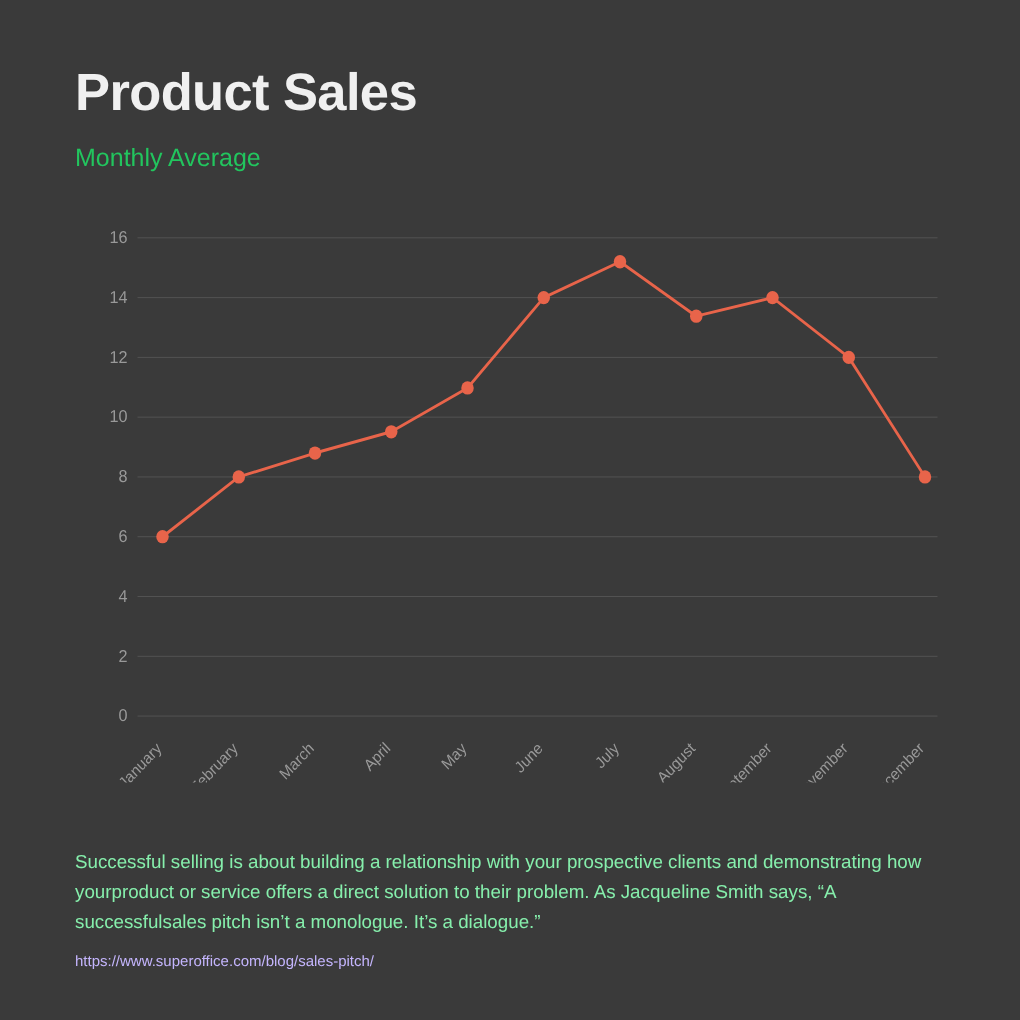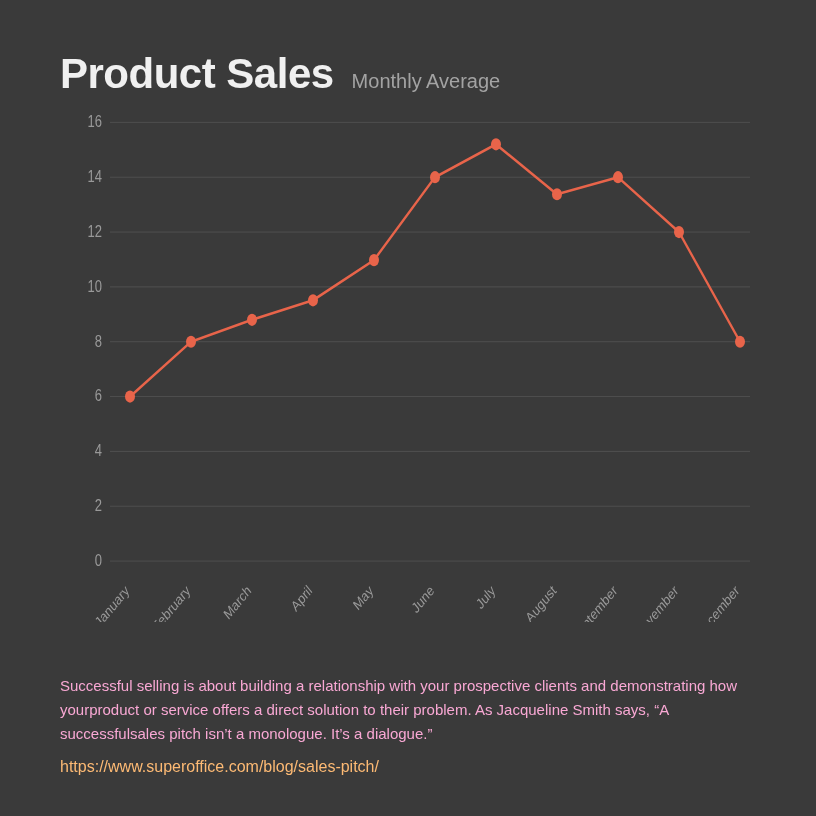--- a/index.html
+++ b/index.html
@@ -15,51 +15,53 @@
       padding: 50px 60px 40px 60px;
       width: 816px;
       height: 816px;
       display: flex;
       flex-direction: column;
     }
     .header {
       display: flex;
       align-items: baseline;
       gap: 18px;
+      margin-bottom: 30px;
+      flex-direction: column;
     }
     .title {
       font-size: 42px;
       font-weight: 700;
       color: #f0f0f0;
       letter-spacing: -0.5px;
     }
     .subtitle {
       font-size: 20px;
       font-weight: 400;
-      color: #a3a3a3;
+      color: #22c55e;
     }
     .chart-area {
       flex: 1;
       position: relative;
       margin-bottom: 32px;
     }
     svg.chart {
       width: 100%;
       height: 100%;
     }
     .description {
       font-size: 15px;
       line-height: 1.6;
-      color: #f9a8d4;
+      color: #86efac;
       margin-top: 20px;
       max-width: 680px;
     }
     .link {
-      color: #fdba74;
-      font-size: 16px;
+      color: #c4b5fd;
+      font-size: 12px;
       margin-top: 12px;
     }
   </style>
 </head>
 <body>
 
 <div class="container">
   <div class="header">
     <span class="title">Product Sales</span>
     <span class="subtitle">Monthly Average</span>

